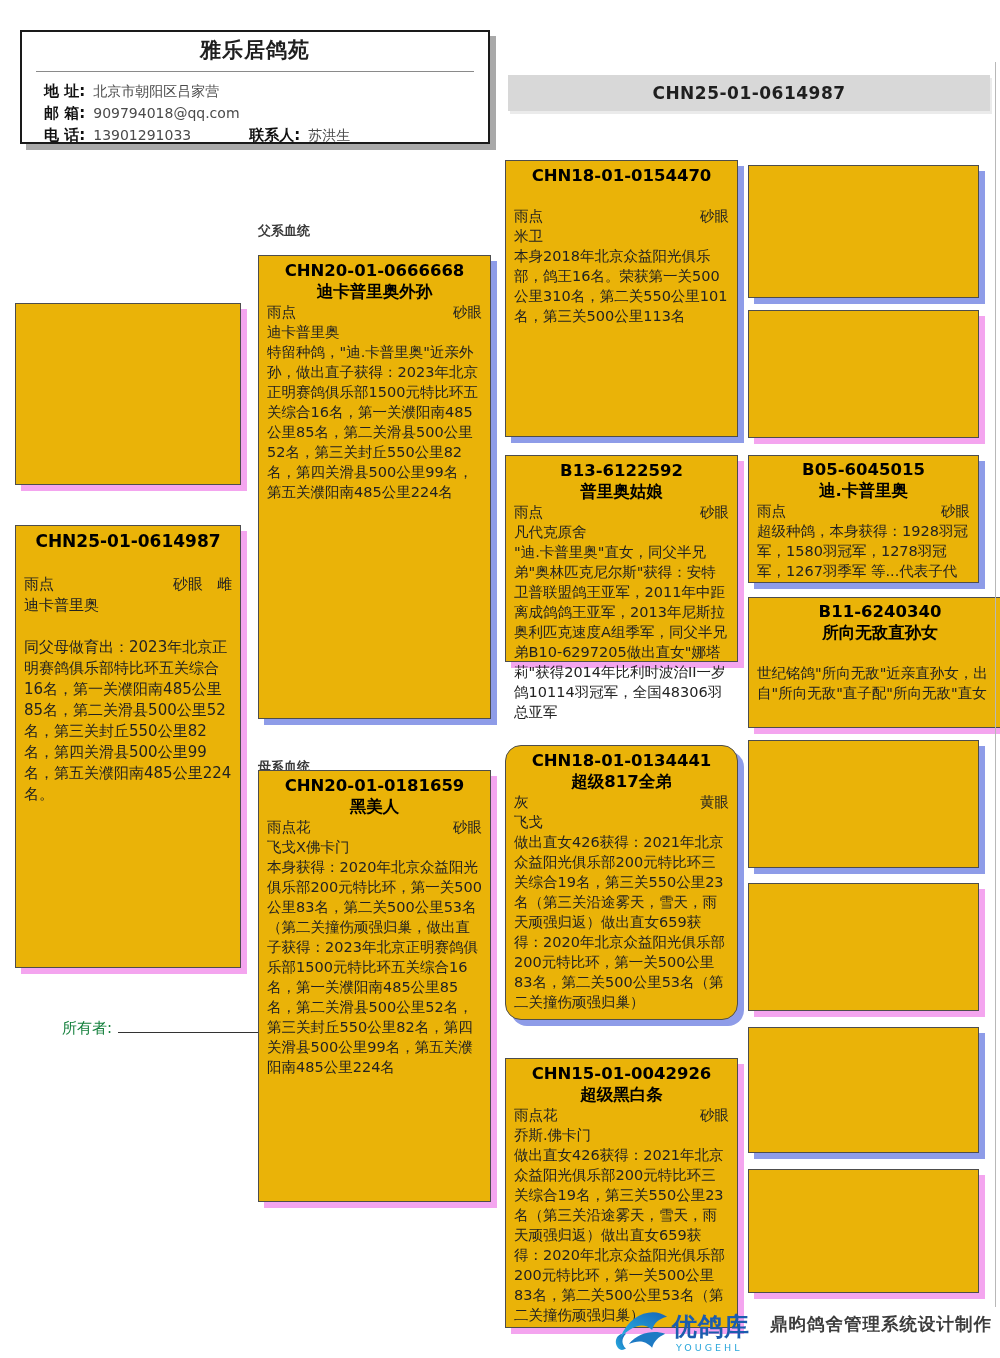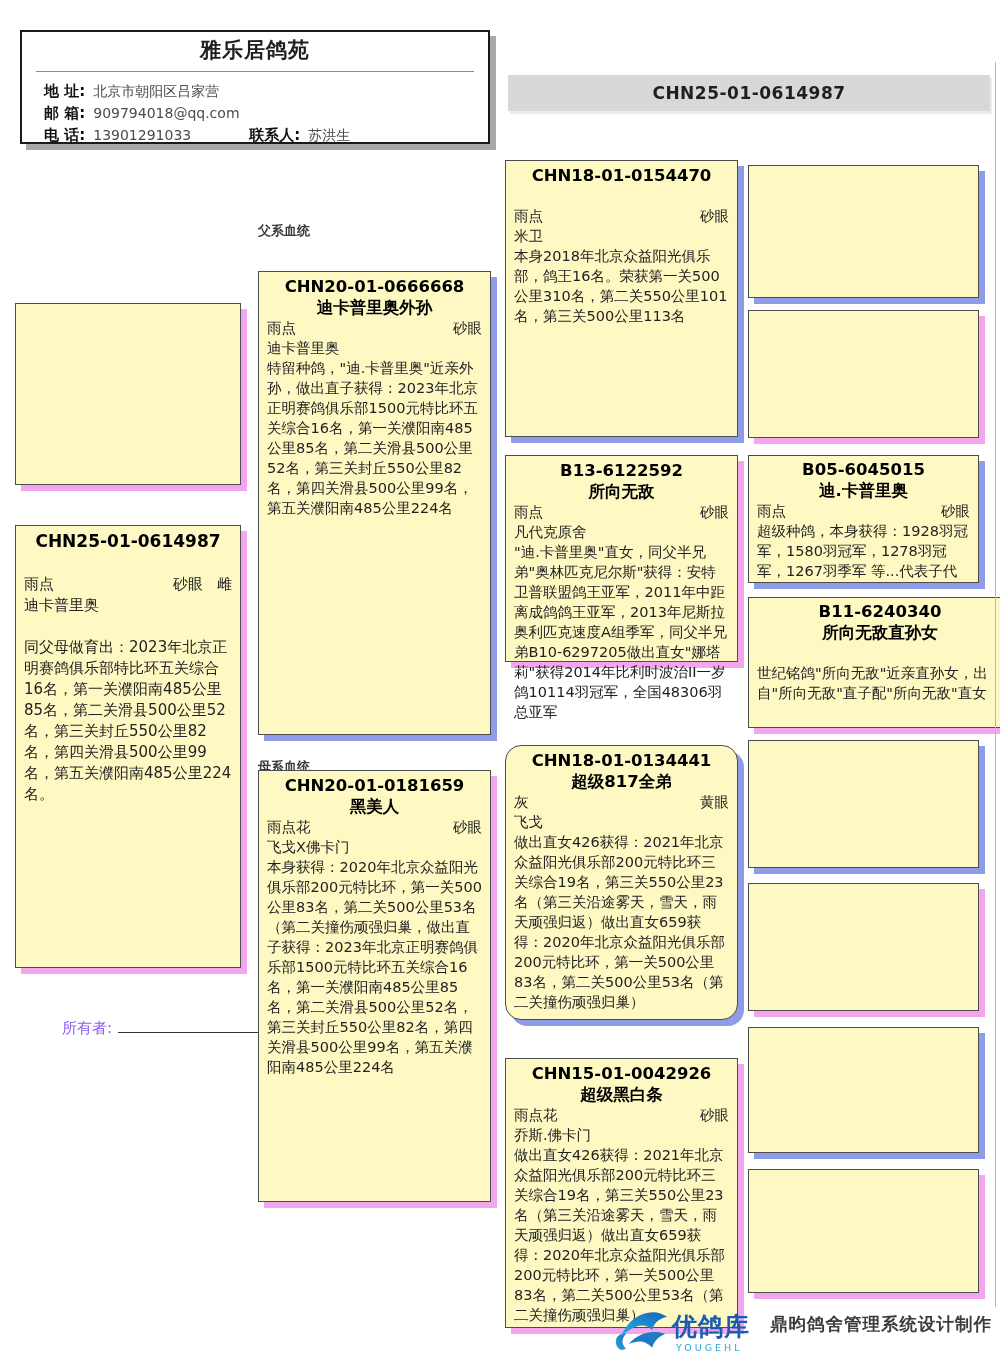--- a/index.html
+++ b/index.html
@@ -16,38 +16,38 @@
   .loft-label{font-weight:bold;font-size:15px;color:#111;}
   .loft-value{color:#4a4a4a;padding-left:8px;}
   .loft-pair2{margin-left:58px;text-align:right;}
 
   
   .banner{position:absolute;left:508px;top:75px;width:482px;height:36px;background:#d8d8d8;
     box-shadow:2px 3px 0 #ebebeb;display:flex;align-items:center;justify-content:center;
     font-size:17px;font-weight:bold;letter-spacing:0.5px;}
 
   
-  .pbox{position:absolute;background:#fef9c3;border:1.5px solid #4d4d4d;box-sizing:border-box;
+  .pbox{position:absolute;background:#eab308;border:1.5px solid #4d4d4d;box-sizing:border-box;
     padding:4px 8px 4px 8px;font-size:14.5px;line-height:20px;color:#222;}
   .pbox.male{box-shadow:6px 6px 0 #8e9ce8;}
   .pbox.female{box-shadow:6px 6px 0 #f4a5ef;}
   .ptitle{text-align:center;font-weight:bold;font-size:16.5px;line-height:21px;color:#000;}
   .fieldrow{display:flex;justify-content:space-between;}
   .blank{height:20px;}
   .sexgap{margin-left:14px;}
 
   .mainbox{font-size:15px;line-height:21px;}
   .mainbox .ptitle{font-size:17px;line-height:23px;}
   .mainbox .blank{height:21px;}
 
   
   .line-label{position:absolute;font-size:13px;font-weight:bold;color:#3a3a3a;}
 
   
-  .owner{position:absolute;left:62px;top:1018px;font-size:15px;color:#8b5cf6;}
+  .owner{position:absolute;left:62px;top:1018px;font-size:15px;color:#15803d;}
   .owner-line{display:inline-block;width:145px;border-bottom:1.5px solid #333;height:14px;margin-left:6px;}
 
   
   .edge-line{position:absolute;left:995px;top:62px;width:1px;height:1245px;background:#b8b8b8;}
 
   
   .footer{position:absolute;left:0;top:1298px;width:1000px;height:60px;}
   .logo-icon{position:absolute;left:612px;top:6px;width:56px;height:50px;}
   .brand{position:absolute;left:672px;top:12px;font-size:25px;font-weight:bold;color:#1a5cae;letter-spacing:1px;}
   .brand-sub{position:absolute;left:676px;top:44px;font-size:9.5px;font-weight:normal;color:#2aa7db;letter-spacing:3px;}
@@ -91,21 +91,21 @@
     <div class="blank"></div>
     <div>同父母做育出：2023年北京正明赛鸽俱乐部特比环五关综合16名，第一关濮阳南485公里85名，第二关滑县500公里52名，第三关封丘550公里82名，第四关滑县500公里99名，第五关濮阳南485公里224名。</div>
   </div>
 
   <div class="owner">
     <span>所有者:</span><span class="owner-line"></span>
   </div>
 
   <div class="line-label" style="left:258px;top:222px;">父系血统</div>
 
-  <div class="pbox male" style="left:258px;top:255px;width:233px;height:464px;margin-top:16px;">
+  <div class="pbox male" style="left:258px;top:255px;width:233px;height:464px;">
     <div class="ptitle">CHN20-01-0666668</div>
     <div class="ptitle">迪卡普里奥外孙</div>
     <div class="fieldrow">
       <span>雨点</span>
       <span>砂眼</span>
     </div>
     <div>迪卡普里奥</div>
     <div>特留种鸽，"迪.卡普里奥"近亲外孙，做出直子获得：2023年北京正明赛鸽俱乐部1500元特比环五关综合16名，第一关濮阳南485公里85名，第二关滑县500公里52名，第三关封丘550公里82名，第四关滑县500公里99名，第五关濮阳南485公里224名</div>
   </div>
 
@@ -128,21 +128,21 @@
     <div class="fieldrow">
       <span>雨点</span>
       <span>砂眼</span>
     </div>
     <div>米卫</div>
     <div>本身2018年北京众益阳光俱乐部，鸽王16名。荣获第一关500公里310名，第二关550公里101名，第三关500公里113名</div>
   </div>
 
   <div class="pbox female" style="left:505px;top:455px;width:233px;height:207px;">
     <div class="ptitle">B13-6122592</div>
-    <div class="ptitle">所向无敌</div>
+    <div class="ptitle">普里奥姑娘</div>
     <div class="fieldrow">
       <span>雨点</span>
       <span>砂眼</span>
     </div>
     <div>凡代克原舍</div>
     <div>"迪.卡普里奥"直女，同父半兄弟"奥林匹克尼尔斯"获得：安特卫普联盟鸽王亚军，2011年中距离成鸽鸽王亚军，2013年尼斯拉奥利匹克速度A组季军，同父半兄弟B10-6297205做出直女"娜塔莉"获得2014年比利时波治II一岁鸽10114羽冠军，全国48306羽总亚军</div>
   </div>
 
   <div class="pbox male" style="left:505px;top:745px;width:233px;height:275px;border-radius:16px;">
     <div class="ptitle">CHN18-01-0134441</div>

